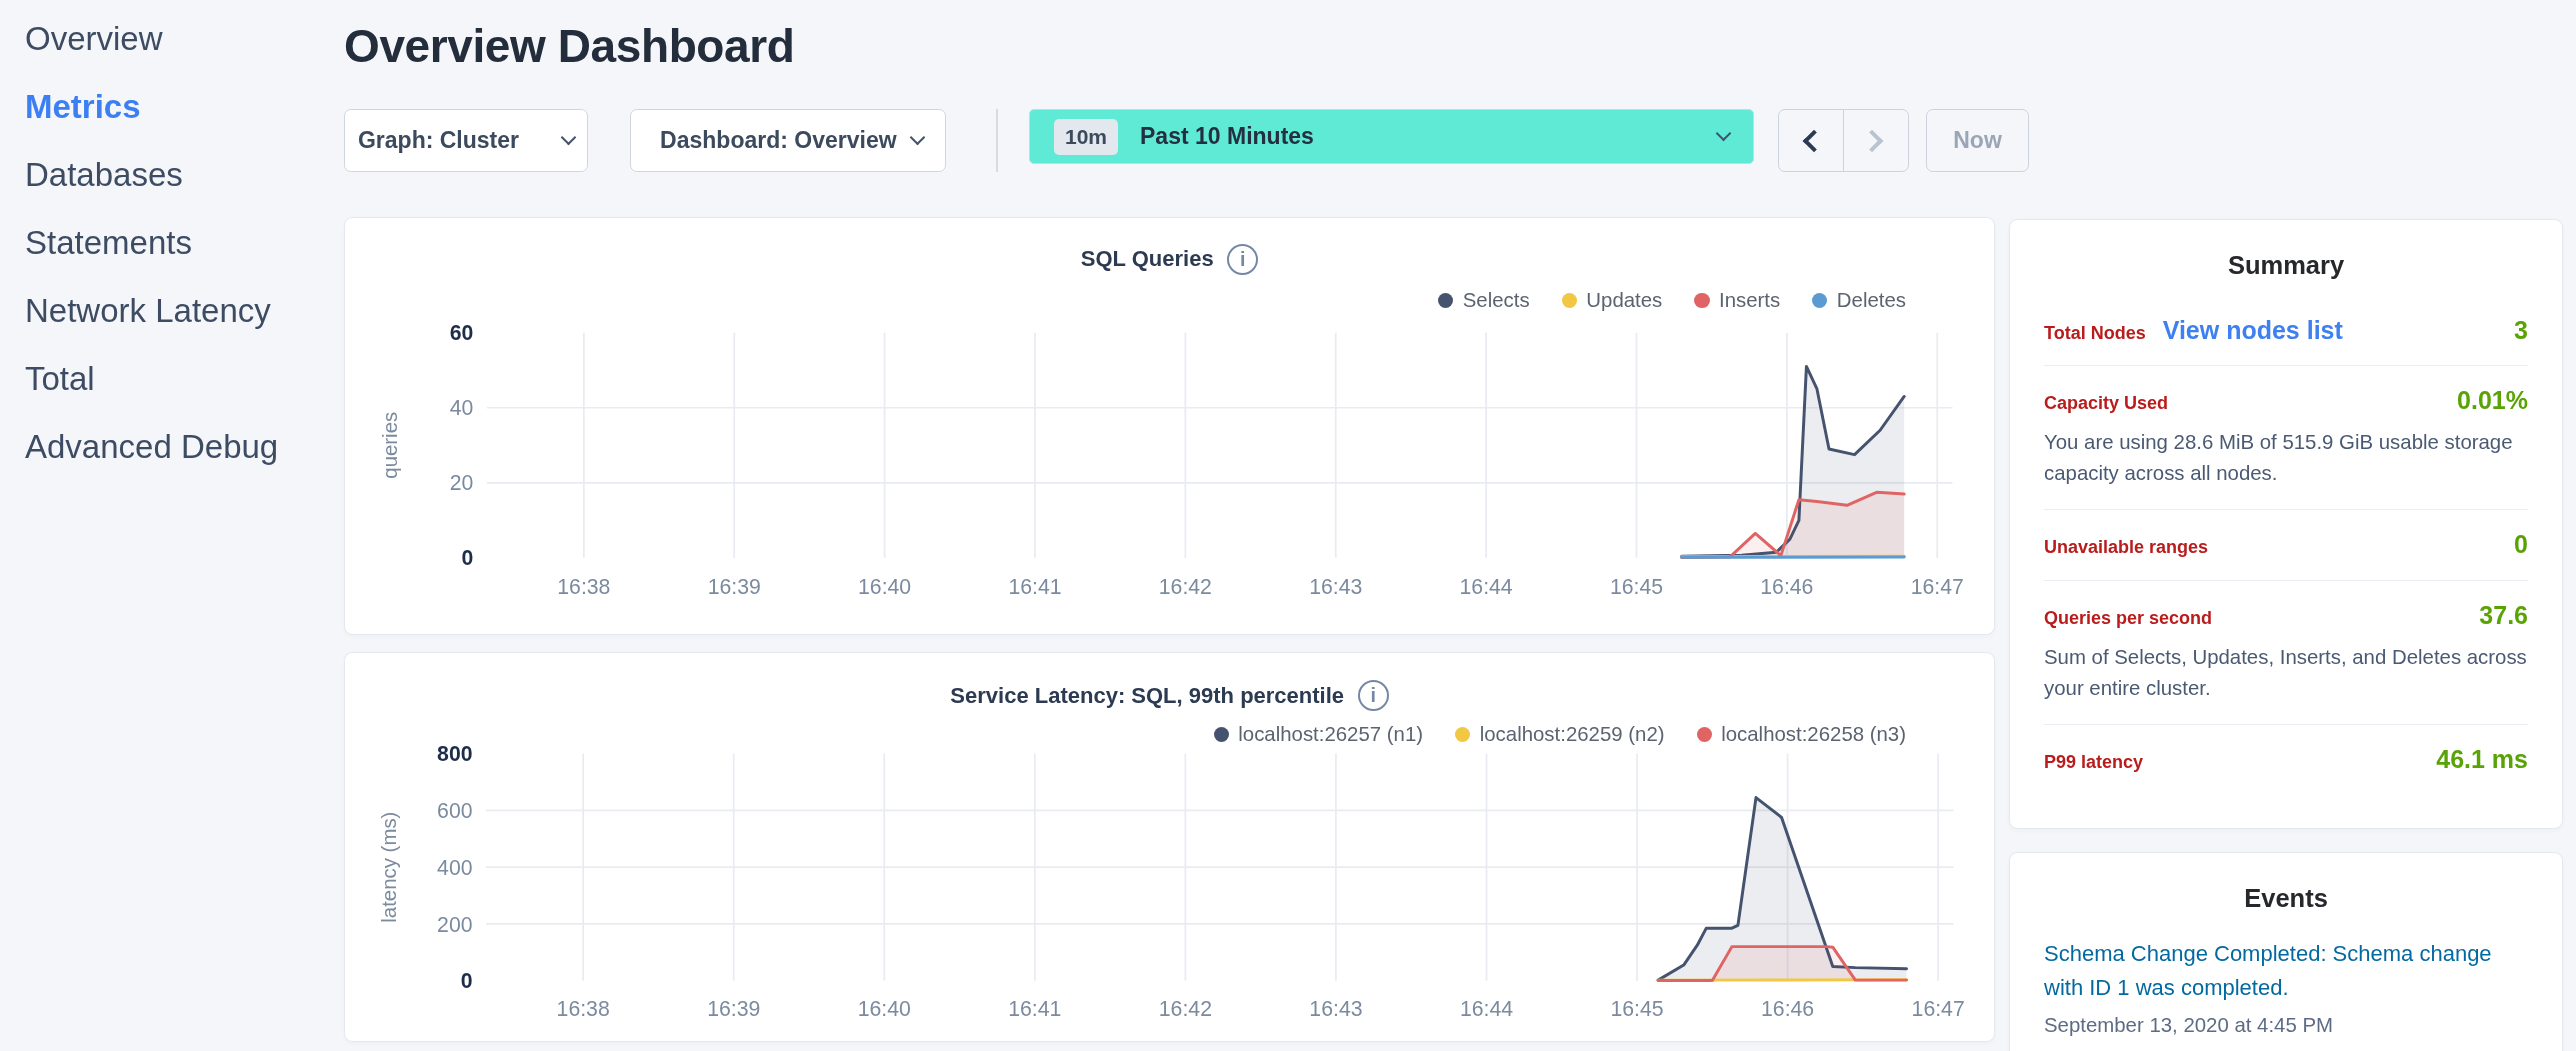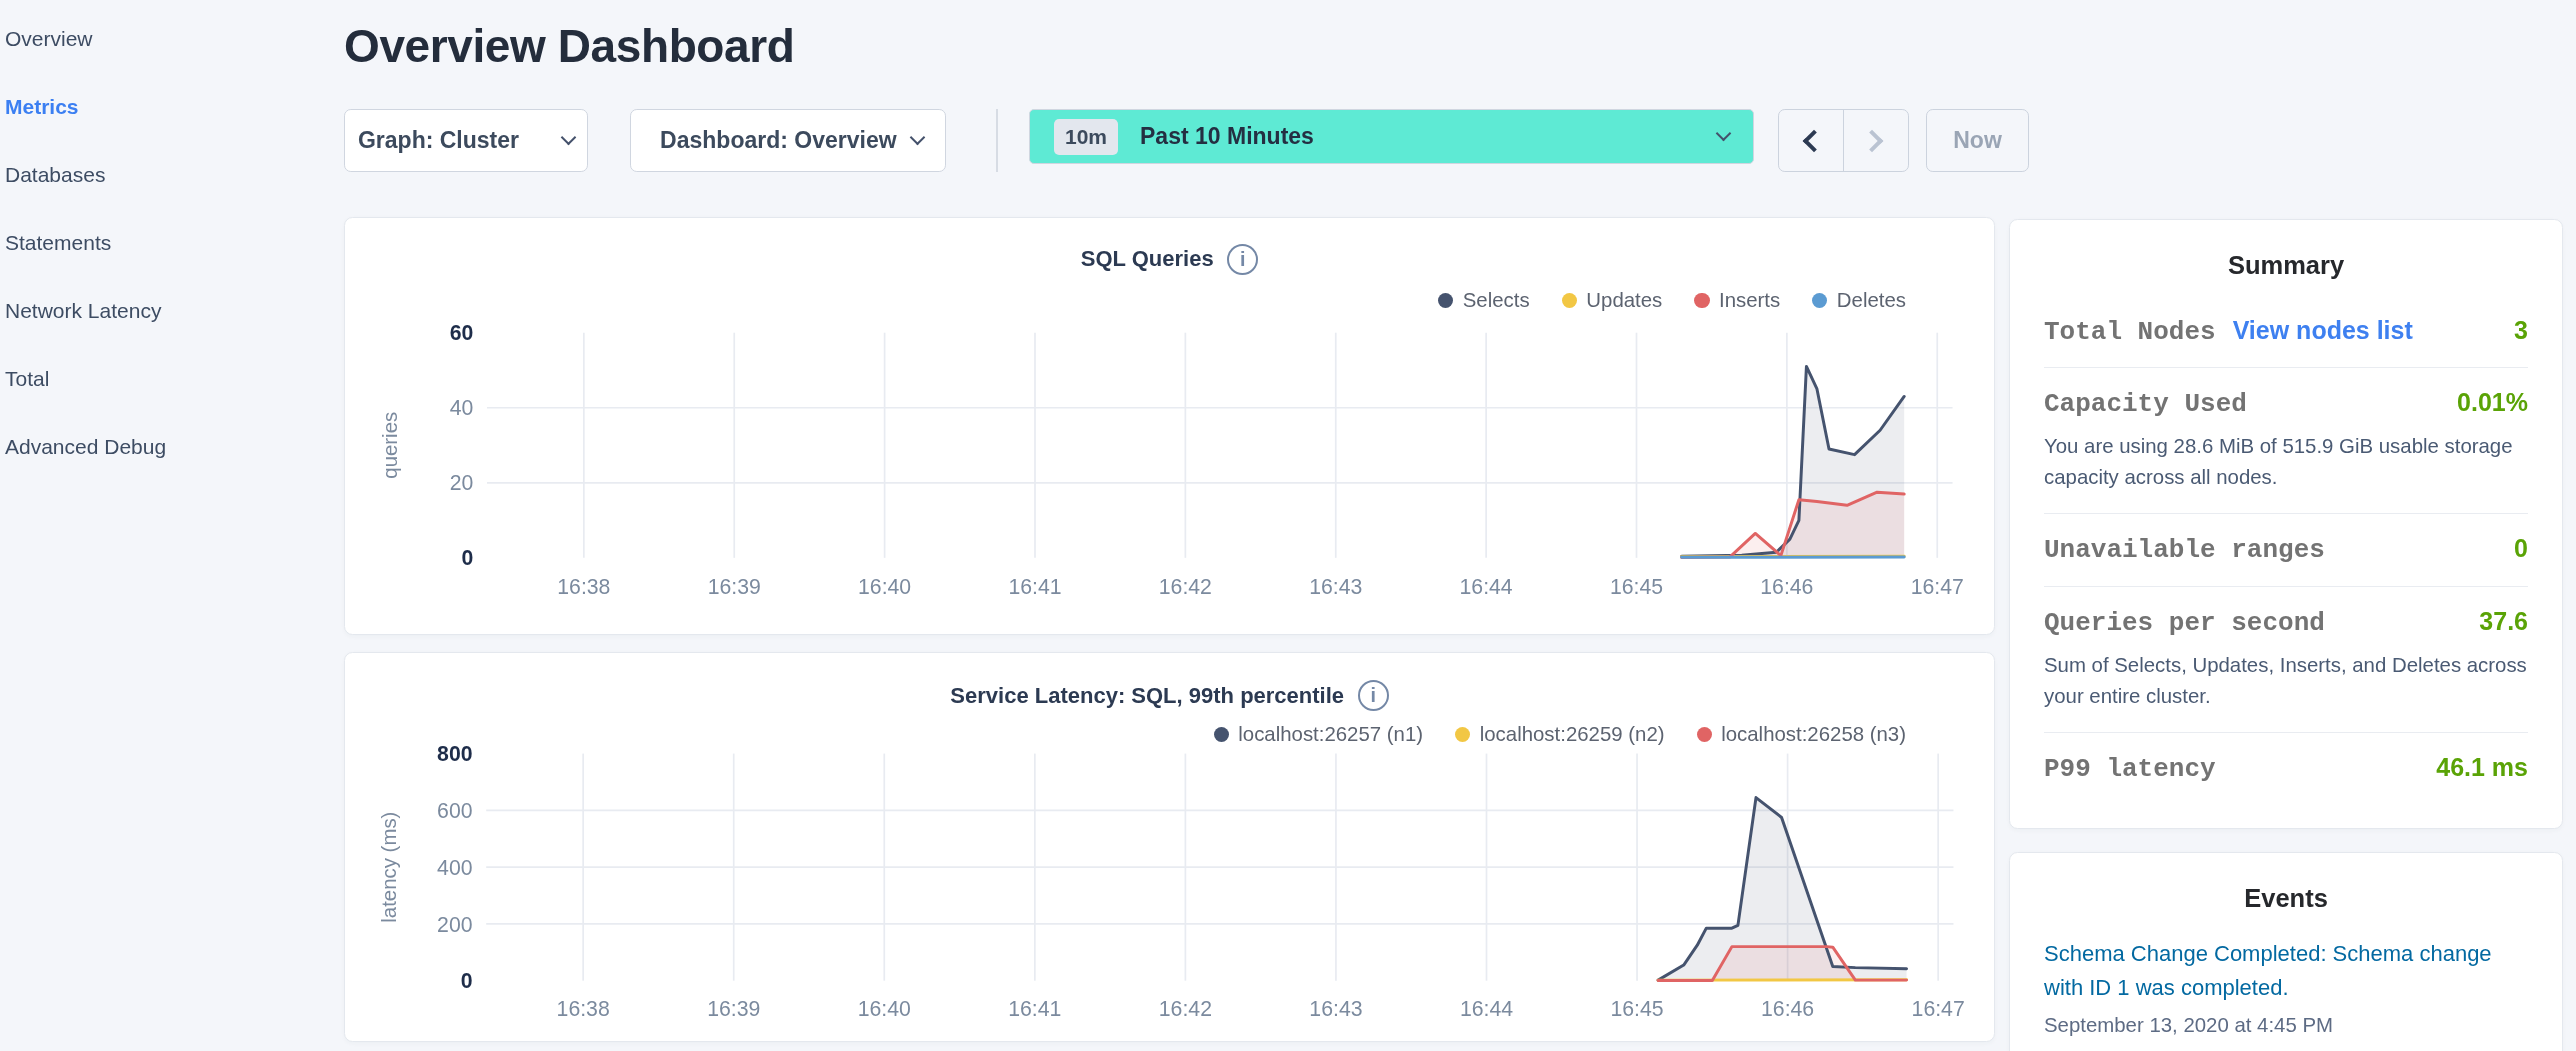--- a/index.html
+++ b/index.html
@@ -2,21 +2,21 @@
 <html style="font-size:13.6px"><head>
 <meta charset="utf-8">
 <style>
   * { margin:0; padding:0; box-sizing:border-box; }
   html,body { width:2576px; height:1051px; overflow:hidden;
     font-family:"Liberation Sans", sans-serif; background:#f4f6fa; color:#3c4a5d; }
   .app { position:relative; width:2576px; height:1051px; }
 
   
   .sidebar { position:absolute; left:0; top:0; width:344px; height:1051px; padding-top:5.1px; }
-  .nav-item { height:68px; line-height:68px; padding-left:5px; font-size:21px;
+  .nav-item { height:68px; line-height:68px; padding-left:25px; font-size:33px;
     font-weight:500; color:#3d4c63; cursor:pointer; }
   .nav-item.active { color:#3b7ff2; font-weight:700; }
 
   
   .page-title { position:absolute; left:344px; top:18.7px; font-size:46px; font-weight:600;
     color:#242d3c; letter-spacing:-0.4px; }
   .controls { position:absolute; left:344px; top:109px; right:0; height:63px; }
   .ctrl-btn { position:absolute; top:0; height:63px; background:#ffffff;
     border:1.7px solid #d0d6e0; border-radius:6.8px; display:flex; align-items:center;
     justify-content:center; gap:15.3px; font-size:23px; font-weight:700; color:#3c4a5d; cursor:pointer; }
@@ -72,21 +72,21 @@
   svg .ytick-strong { font-size:25px; fill:#1e2d4a; font-weight:700; }
   svg .axis-label { font-size:24px; fill:#7b8a9e; }
 
   
   .panel-heading { font-size:25.5px; font-weight:700; color:#26282c; text-align:center;
     padding-top:31px; }
   .summary-body { padding:15.3px 34px 0 34px; }
   .stat-row { padding:20.4px 0; border-bottom:1.7px solid #e9ecf1; }
   .stat-row:last-child { border-bottom:none; }
   .stat-line { display:flex; align-items:baseline; }
-  .stat-label { font-size:26px; font-weight:700; color:#737373;font-family:Liberation Mono, monospace; }
+  .stat-label { font-size:18px; font-weight:700; color:#b91c1c; }
   .stat-link { font-size:25px; font-weight:700; color:#3e80f0; margin-left:17px;
     text-decoration:none; cursor:pointer; }
   .stat-value { margin-left:auto; font-size:25px; font-weight:700; color:#5aa306; }
   .stat-desc { margin-top:12px; font-size:20.4px; color:#4a5a73; line-height:1.5; }
   .events-body { padding:24px 34px 0 34px; }
   .event-message { font-size:22px; color:#0369a1; line-height:1.55; }
   .event-time { margin-top:8.5px; font-size:20.4px; color:#5d6b84; }
 </style>
 </head>
 <body>

